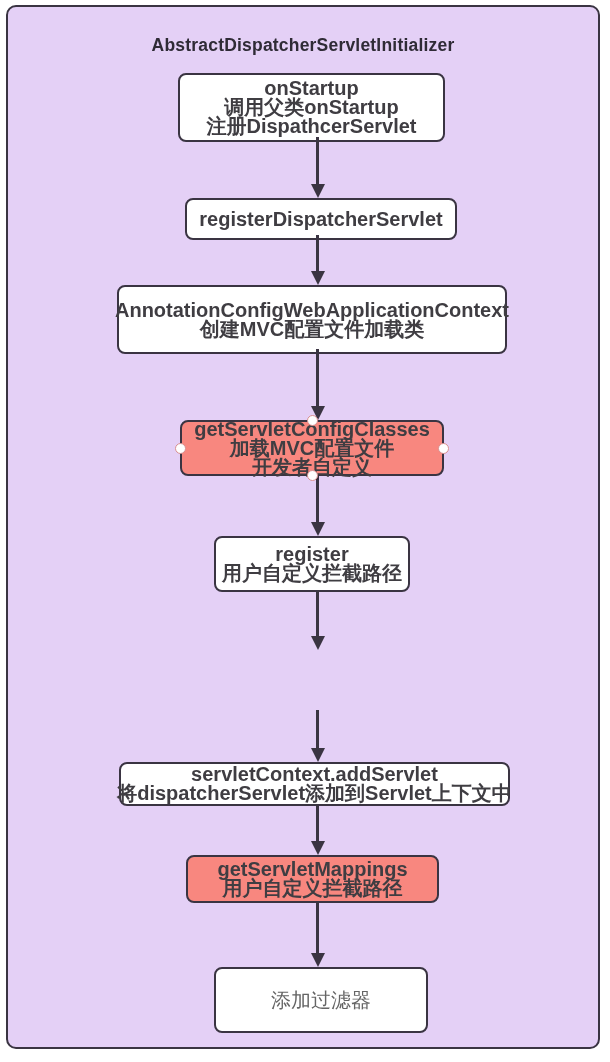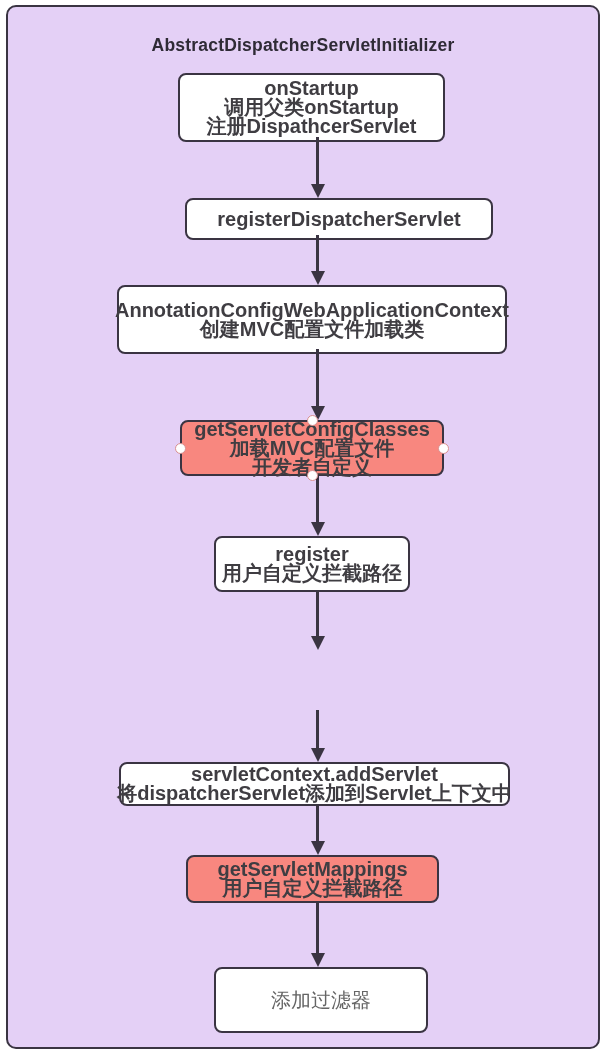--- a/index.html
+++ b/index.html
@@ -70,21 +70,21 @@
     <div class="title">AbstractDispatcherServletInitializer</div>
 
     <div class="node" style="left:170px;top:66px;width:267px;height:69px">
       <span class="line">onStartup</span>
       <span class="line">调用父类onStartup</span>
       <span class="line">注册DispathcerServlet</span>
     </div>
 
     <div class="arrow" style="top:130px;height:47px"></div>
 
-    <div class="node" style="left:177px;top:191px;width:308px;height:42px">
+    <div class="node" style="left:177px;top:191px;width:272px;height:42px">
       <span class="line">registerDispatcherServlet</span>
     </div>
 
     <div class="arrow" style="top:228px;height:36px"></div>
 
     <div class="node" style="left:109px;top:278px;width:390px;height:69px">
       <span class="line">AnnotationConfigWebApplicationContext</span>
       <span class="line">创建MVC配置文件加载类</span>
     </div>
 

